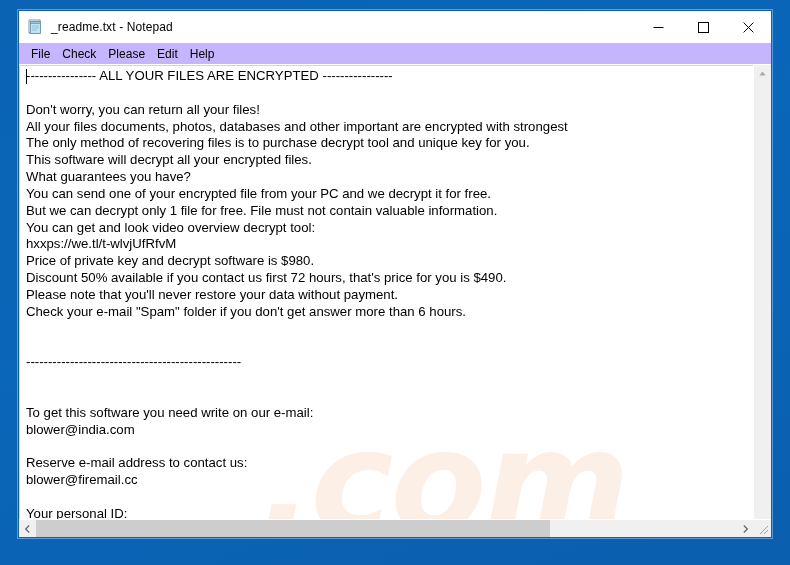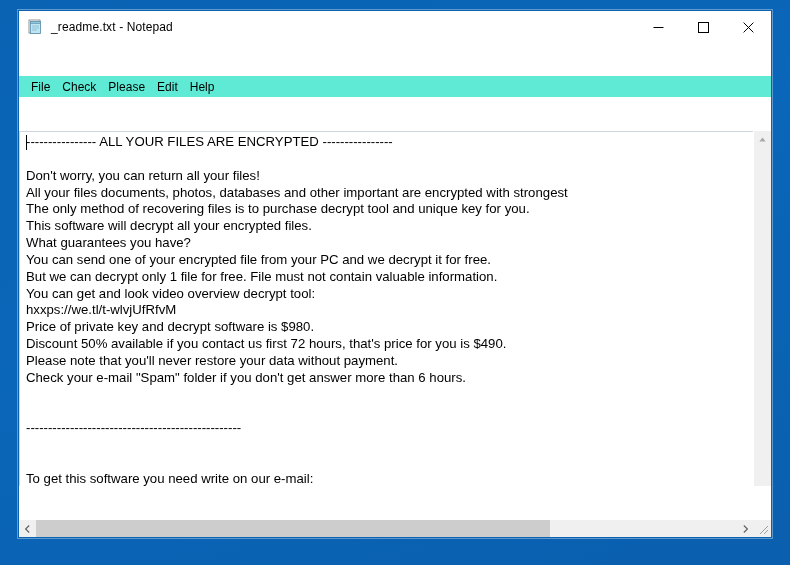--- a/index.html
+++ b/index.html
@@ -28,21 +28,20 @@
     left: 18px;
     top: 10px;
     width: 754px;
     height: 528px;
     background: #ffffff;
     border: 1px solid #0a62b0;
     box-sizing: border-box;
     display: flex;
     flex-direction: column;
     box-shadow: 0 0 0 1px rgba(255,255,255,0.35);
-    gap: 33px;
   }
 
   
   .titlebar {
     height: 32px;
     min-height: 32px;
     background: #ffffff;
     display: flex;
     align-items: center;
     position: relative;
@@ -78,21 +77,21 @@
     border: none;
     padding: 0;
     cursor: default;
   }
   .win-btn svg { display: block; }
 
   
   .menubar {
     height: 21px;
     min-height: 21px;
-    background: #5eead4;
+    background: #c4b5fd;
     display: flex;
     align-items: center;
     padding-left: 6px;
     box-sizing: border-box;
   }
   .menu-item {
     font-size: 12px;
     color: #000000;
     padding: 2px 6px;
     white-space: nowrap;

